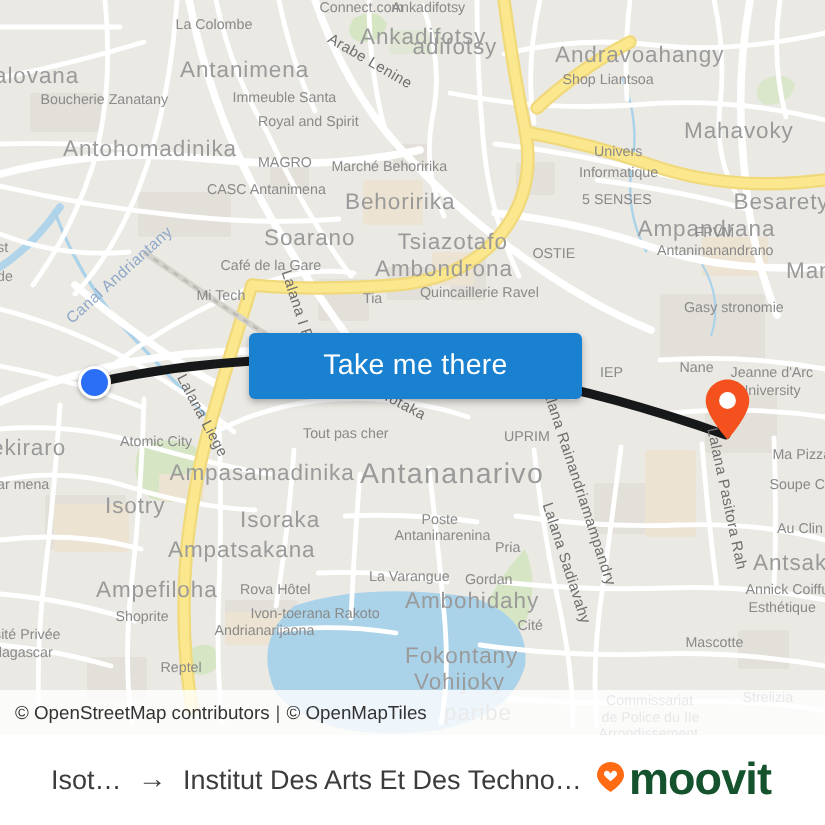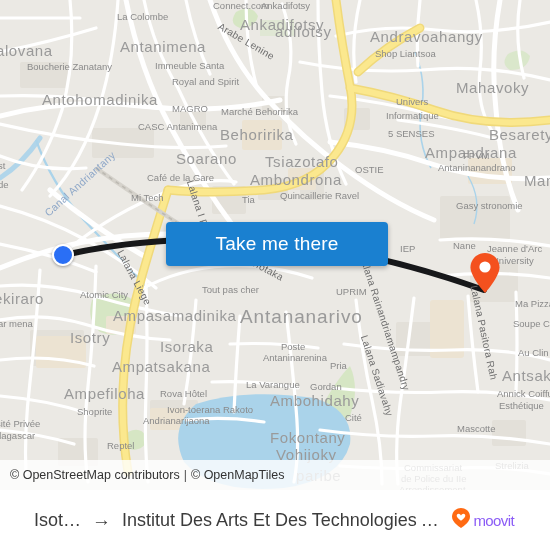--- a/index.html
+++ b/index.html
@@ -61,21 +61,21 @@
     position:absolute;left:16px;top:490px;width:516px;height:60px;background:#fff;
     display:flex;align-items:center;padding:0 18px;box-sizing:border-box;gap:8px;
   }
   #route-origin{font-size:18px;color:#3c3c3c;white-space:nowrap;}
   #route-arrow{font-size:19px;color:#3c3c3c;padding:0 3px;}
   #route-destination{
     font-size:18px;color:#3c3c3c;white-space:nowrap;overflow:hidden;
     text-overflow:ellipsis;flex:1;min-width:0;
   }
   #brand{display:flex;align-items:center;gap:2px;flex:0 0 auto;}
-  #brand-name{font-size:15px;font-weight:normal;color:#8b5cf6;letter-spacing:-.6px;}
+  #brand-name{font-size:30px;font-weight:bold;color:#14532d;letter-spacing:-.6px;}
 </style>
 </head>
 <body>
 
 <div id="app">
 
   <div id="map">
 
     <svg width="550" height="490" viewBox="0 0 550 490">
       <defs>
@@ -224,21 +224,21 @@
 
     <div id="map-labels">
         <div class="mlabel place" style="left: 120px; top: 38px;">Antanimena</div>
         <div class="mlabel place" style="left: 42px; top: 91px;">Antohomadinika</div>
         <div class="mlabel place" style="left: -4px; top: 42px;">alovana</div>
         <div class="mlabel place" style="left: 240px; top: 16px;">Ankadifotsy</div>
         <div class="mlabel place" style="left: 275px; top: 23px;">adifotsy</div>
         <div class="mlabel place" style="left: 370px; top: 28px;">Andravoahangy</div>
         <div class="mlabel place" style="left: 456px; top: 79px;">Mahavoky</div>
         <div class="mlabel place" style="left: 489px; top: 126px;">Besarety</div>
-        <div class="mlabel place" style="left: 220px; top: 126px;">Behoririka</div>
+        <div class="mlabel place" style="left: 230px; top: 126px;">Behoririka</div>
         <div class="mlabel place" style="left: 176px; top: 150px;">Soarano</div>
         <div class="mlabel place" style="left: 265px; top: 153px;">Tsiazotafo</div>
         <div class="mlabel place" style="left: 250px; top: 171px;">Ambondrona</div>
         <div class="mlabel place" style="left: 425px; top: 144px;">Ampandrana</div>
         <div class="mlabel place" style="left: 524px; top: 172px;">Manc</div>
         <div class="mlabel place" style="left: 113px; top: 307px;">Ampasamadinika</div>
         <div class="mlabel place-lg" style="left: 240px; top: 306px;">Antananarivo</div>
         <div class="mlabel place" style="left: -6px; top: 290px;">ekiraro</div>
         <div class="mlabel place" style="left: 70px; top: 329px;">Isotry</div>
         <div class="mlabel place" style="left: 160px; top: 338px;">Isoraka</div>

